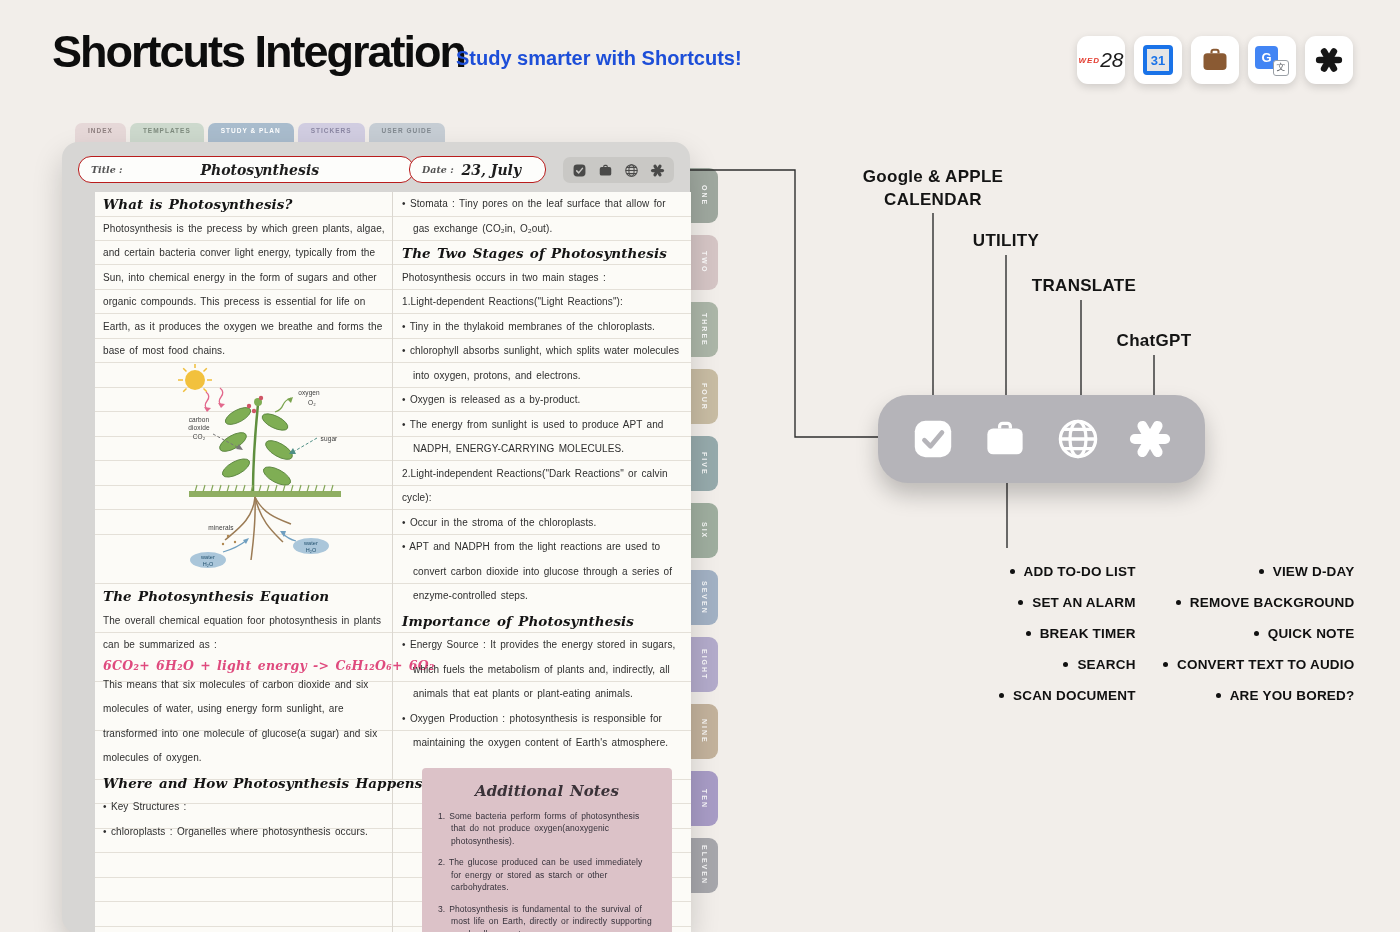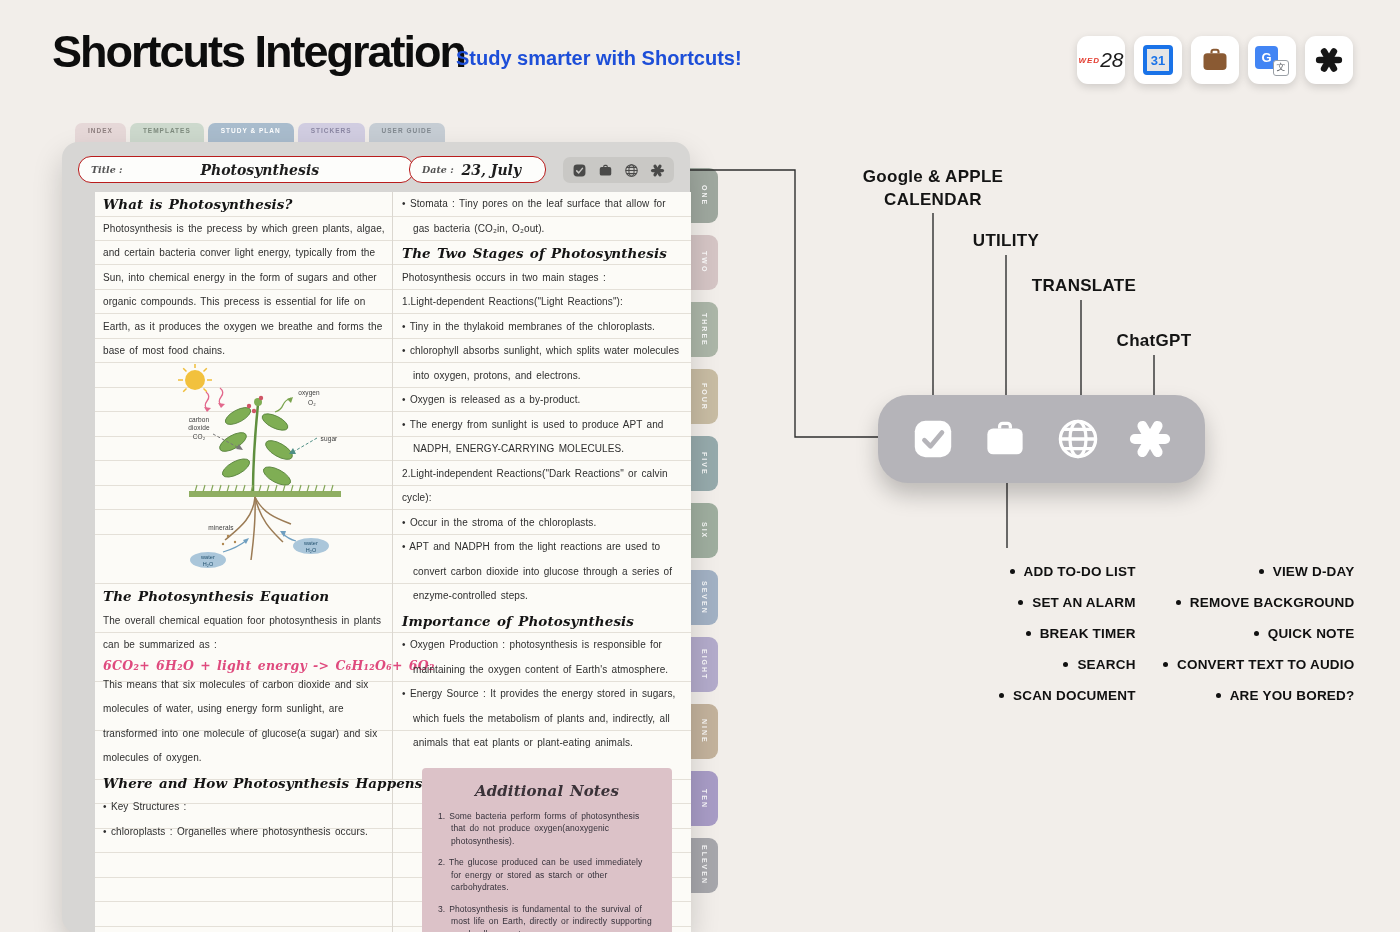--- a/index.html
+++ b/index.html
@@ -310,42 +310,42 @@
           <div class="nb-p">This means that six molecules of carbon dioxide and six molecules of water, using energy form sunlight, are transformed into one molecule of glucose(a sugar) and six molecules of oxygen.</div>
           <div class="nb-h">Where and How Photosynthesis Happens</div>
           <div>
 
               <div class="nb-b">Key Structures :</div>
               <div class="nb-b">chloroplasts : Organelles where photosynthesis occurs.</div>
             </div>
         </div>
 
         <div class="col col-right">
-          <div class="nb-b">Stomata : Tiny pores on the leaf surface that allow for gas bacteria (CO₂in, O₂out).</div>
+          <div class="nb-b">Stomata : Tiny pores on the leaf surface that allow for gas exchange (CO₂in, O₂out).</div>
           <div class="nb-h">The Two Stages of Photosynthesis</div>
           <div class="nb-p">Photosynthesis occurs in two main stages :</div>
           <div class="nb-p">1.Light-dependent Reactions("Light Reactions"):</div>
           <div>
 
           <div class="nb-b">Tiny in the thylakoid membranes of the chloroplasts.</div>
               <div class="nb-b">chlorophyll absorbs sunlight, which splits water molecules into oxygen, protons, and electrons.</div>
               <div class="nb-b">Oxygen is released as a by-product.</div>
               <div class="nb-b">The energy from sunlight is used to produce APT and NADPH, ENERGY-CARRYING MOLECULES.</div>
             </div>
           <div class="nb-p">2.Light-independent Reactions("Dark Reactions" or calvin cycle):</div>
           <div>
 
           <div class="nb-b">Occur in the stroma of the chloroplasts.</div>
               <div class="nb-b">APT and NADPH from the light reactions are used to convert carbon dioxide into glucose through a series of enzyme-controlled steps.</div>
             </div>
           <div class="nb-h">Importance of Photosynthesis</div>
           <div>
 
-          <div class="nb-b">Oxygen Production : photosynthesis is responsible for maintaining the oxygen content of Earth's atmosphere.</div>
-              <div class="nb-b">Energy Source : It provides the energy stored in sugars, which fuels the metabolism of plants and, indirectly, all animals that eat plants or plant-eating animals.</div>
+          <div class="nb-b">Energy Source : It provides the energy stored in sugars, which fuels the metabolism of plants and, indirectly, all animals that eat plants or plant-eating animals.</div>
+              <div class="nb-b">Oxygen Production : photosynthesis is responsible for maintaining the oxygen content of Earth's atmosphere.</div>
             </div>
 
           <div class="notes-box">
             <div class="notes-heading">Additional Notes</div>
             <div>
 
             <div class="note-item">1.  Some bacteria perform forms of photosynthesis that do not produce oxygen(anoxygenic photosynthesis).</div>
                 <div class="note-item">2.  The glucose produced can be used immediately for energy or stored as starch or other carbohydrates.</div>
                 <div class="note-item">3.  Photosynthesis is fundamental to the survival of most life on Earth, directly or indirectly supporting nearly all ecosystems.</div>
               </div>

